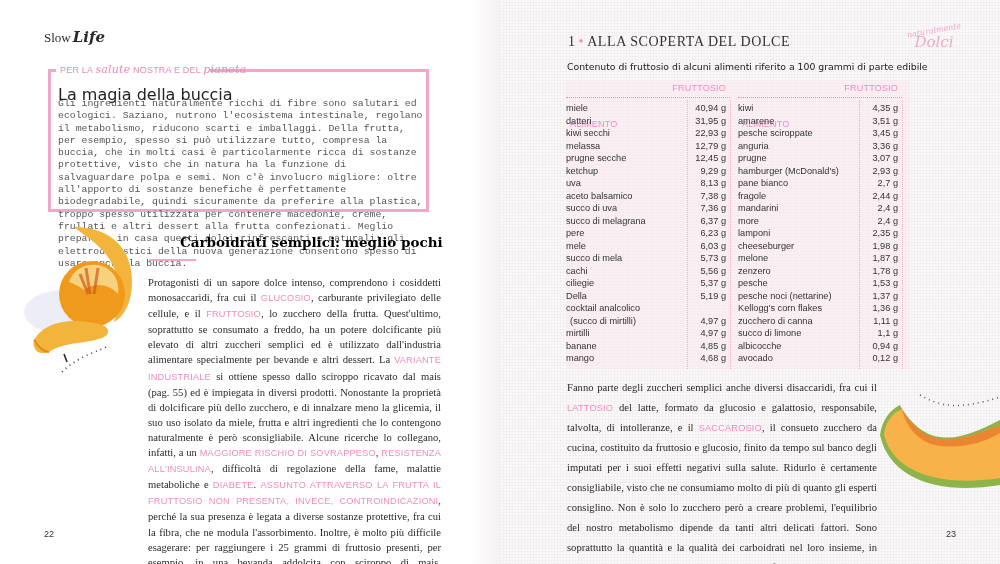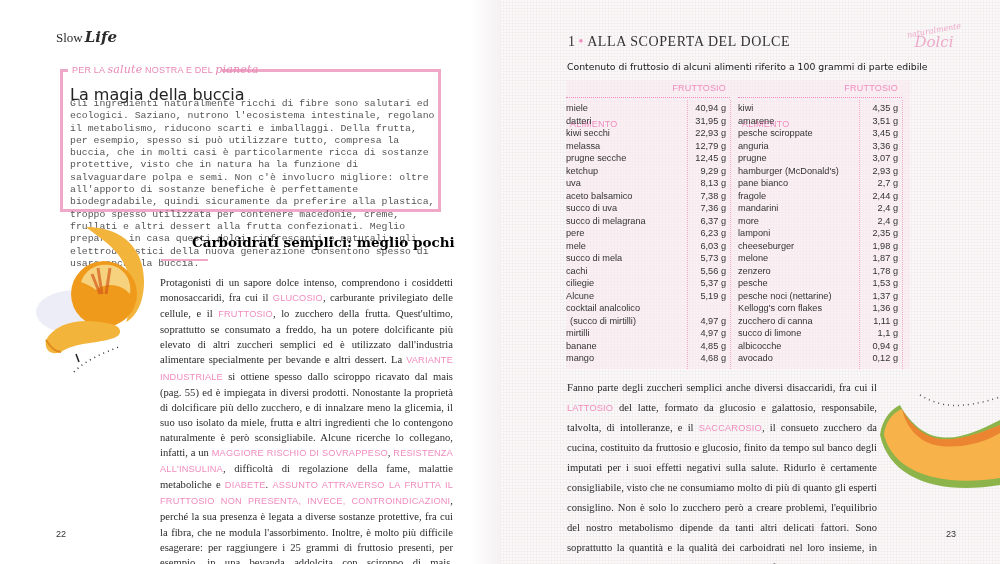--- a/index.html
+++ b/index.html
@@ -1,19 +1,19 @@
 <!DOCTYPE html>
 <html><head>
 <meta charset="utf-8">
 <style>
   * { box-sizing: border-box; margin: 0; padding: 0; }
   html, body { width: 1000px; height: 564px; overflow: hidden; background: #fff; }
   body { position: relative; font-family: "Liberation Serif", serif; color: #2a2a2a; }
 
-  .page-left { position: absolute; left: 12px; top: 0; width: 500px; height: 480px; background: #ffffff; }
+  .page-left { position: absolute; left: 0; top: 0; width: 500px; height: 480px; background: #ffffff; }
   .page-right {
     position: absolute; left: 500px; top: 0; width: 500px; height: 564px;
     background-color: #faf8f8;
     background-image:
       repeating-linear-gradient(0deg, rgba(220,210,212,0.18) 0 1px, transparent 1px 3px),
       repeating-linear-gradient(90deg, rgba(220,210,212,0.18) 0 1px, transparent 1px 3px);
   }
   .gutter-shadow { position: absolute; left: 470px; top: 0; width: 30px; height: 564px;
     background: linear-gradient(90deg, rgba(255,255,255,0) 0%, rgba(238,232,234,0.6) 100%); }
 
@@ -185,21 +185,21 @@
         </div>
         <div class="row">
           <span class="n">cachi</span>
           <span class="v">5,56 g</span>
         </div>
         <div class="row">
           <span class="n">ciliegie</span>
           <span class="v">5,37 g</span>
         </div>
         <div class="row">
-          <span class="n">Alcune</span>
+          <span class="n">Della</span>
           <span class="v">5,19 g</span>
         </div>
         <div class="row tall">
           <span class="n">cocktail analcolico<br>(succo di mirtilli)</span>
           <span class="v">4,97 g</span>
         </div>
         <div class="row">
           <span class="n">mirtilli</span>
           <span class="v">4,97 g</span>
         </div>

